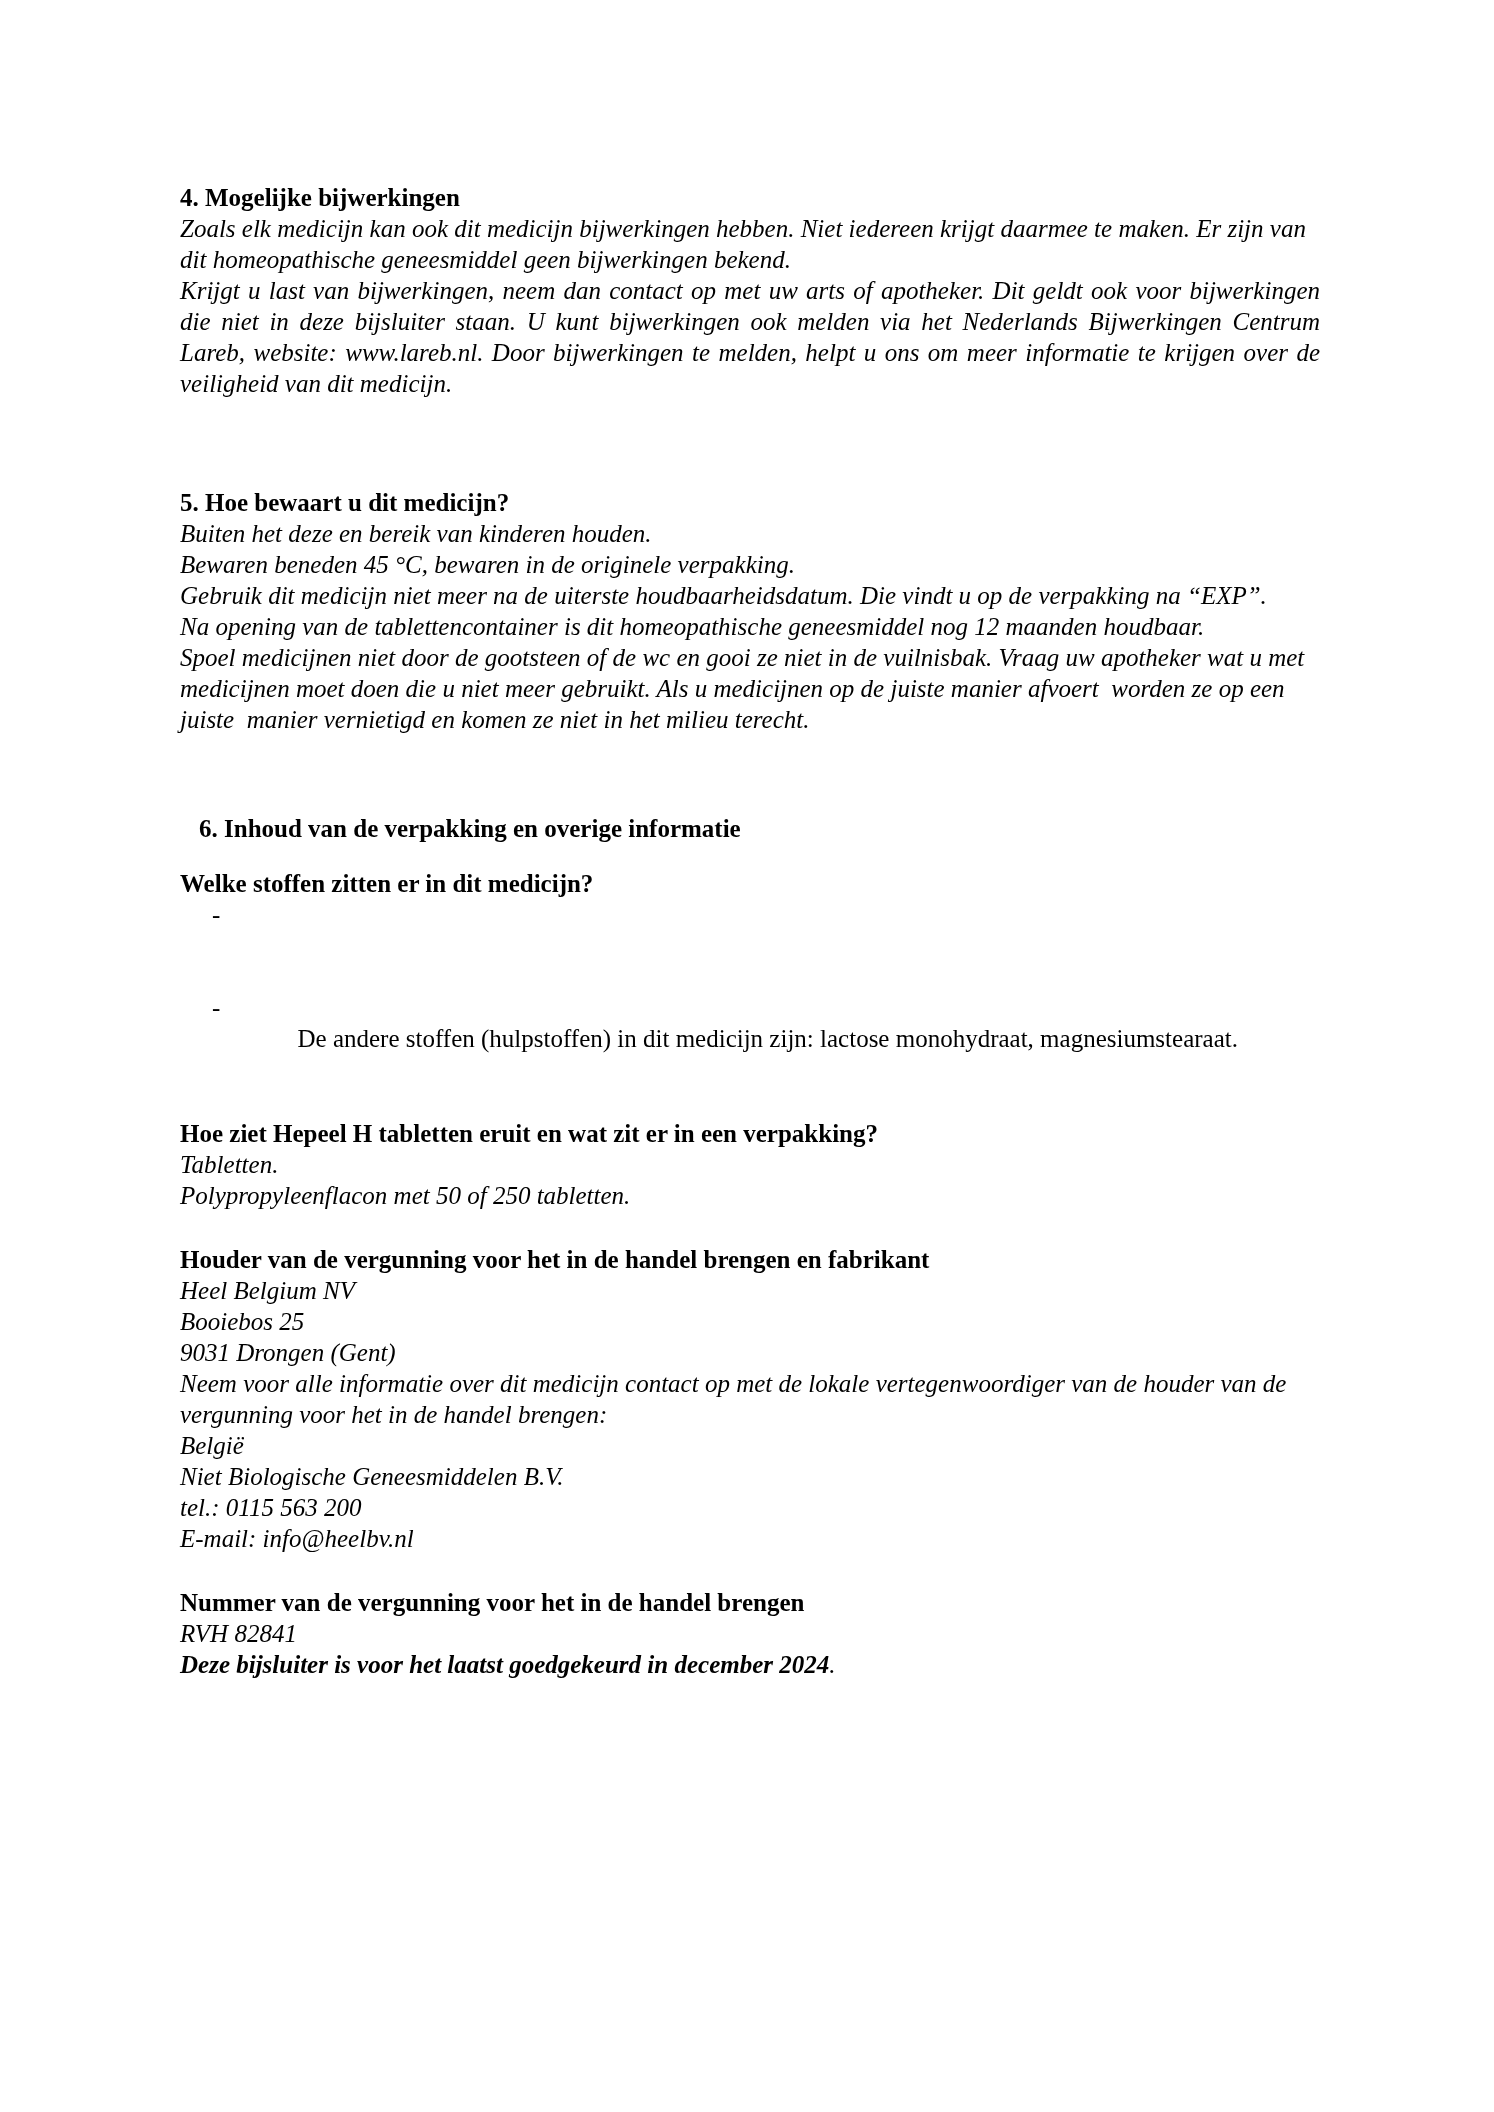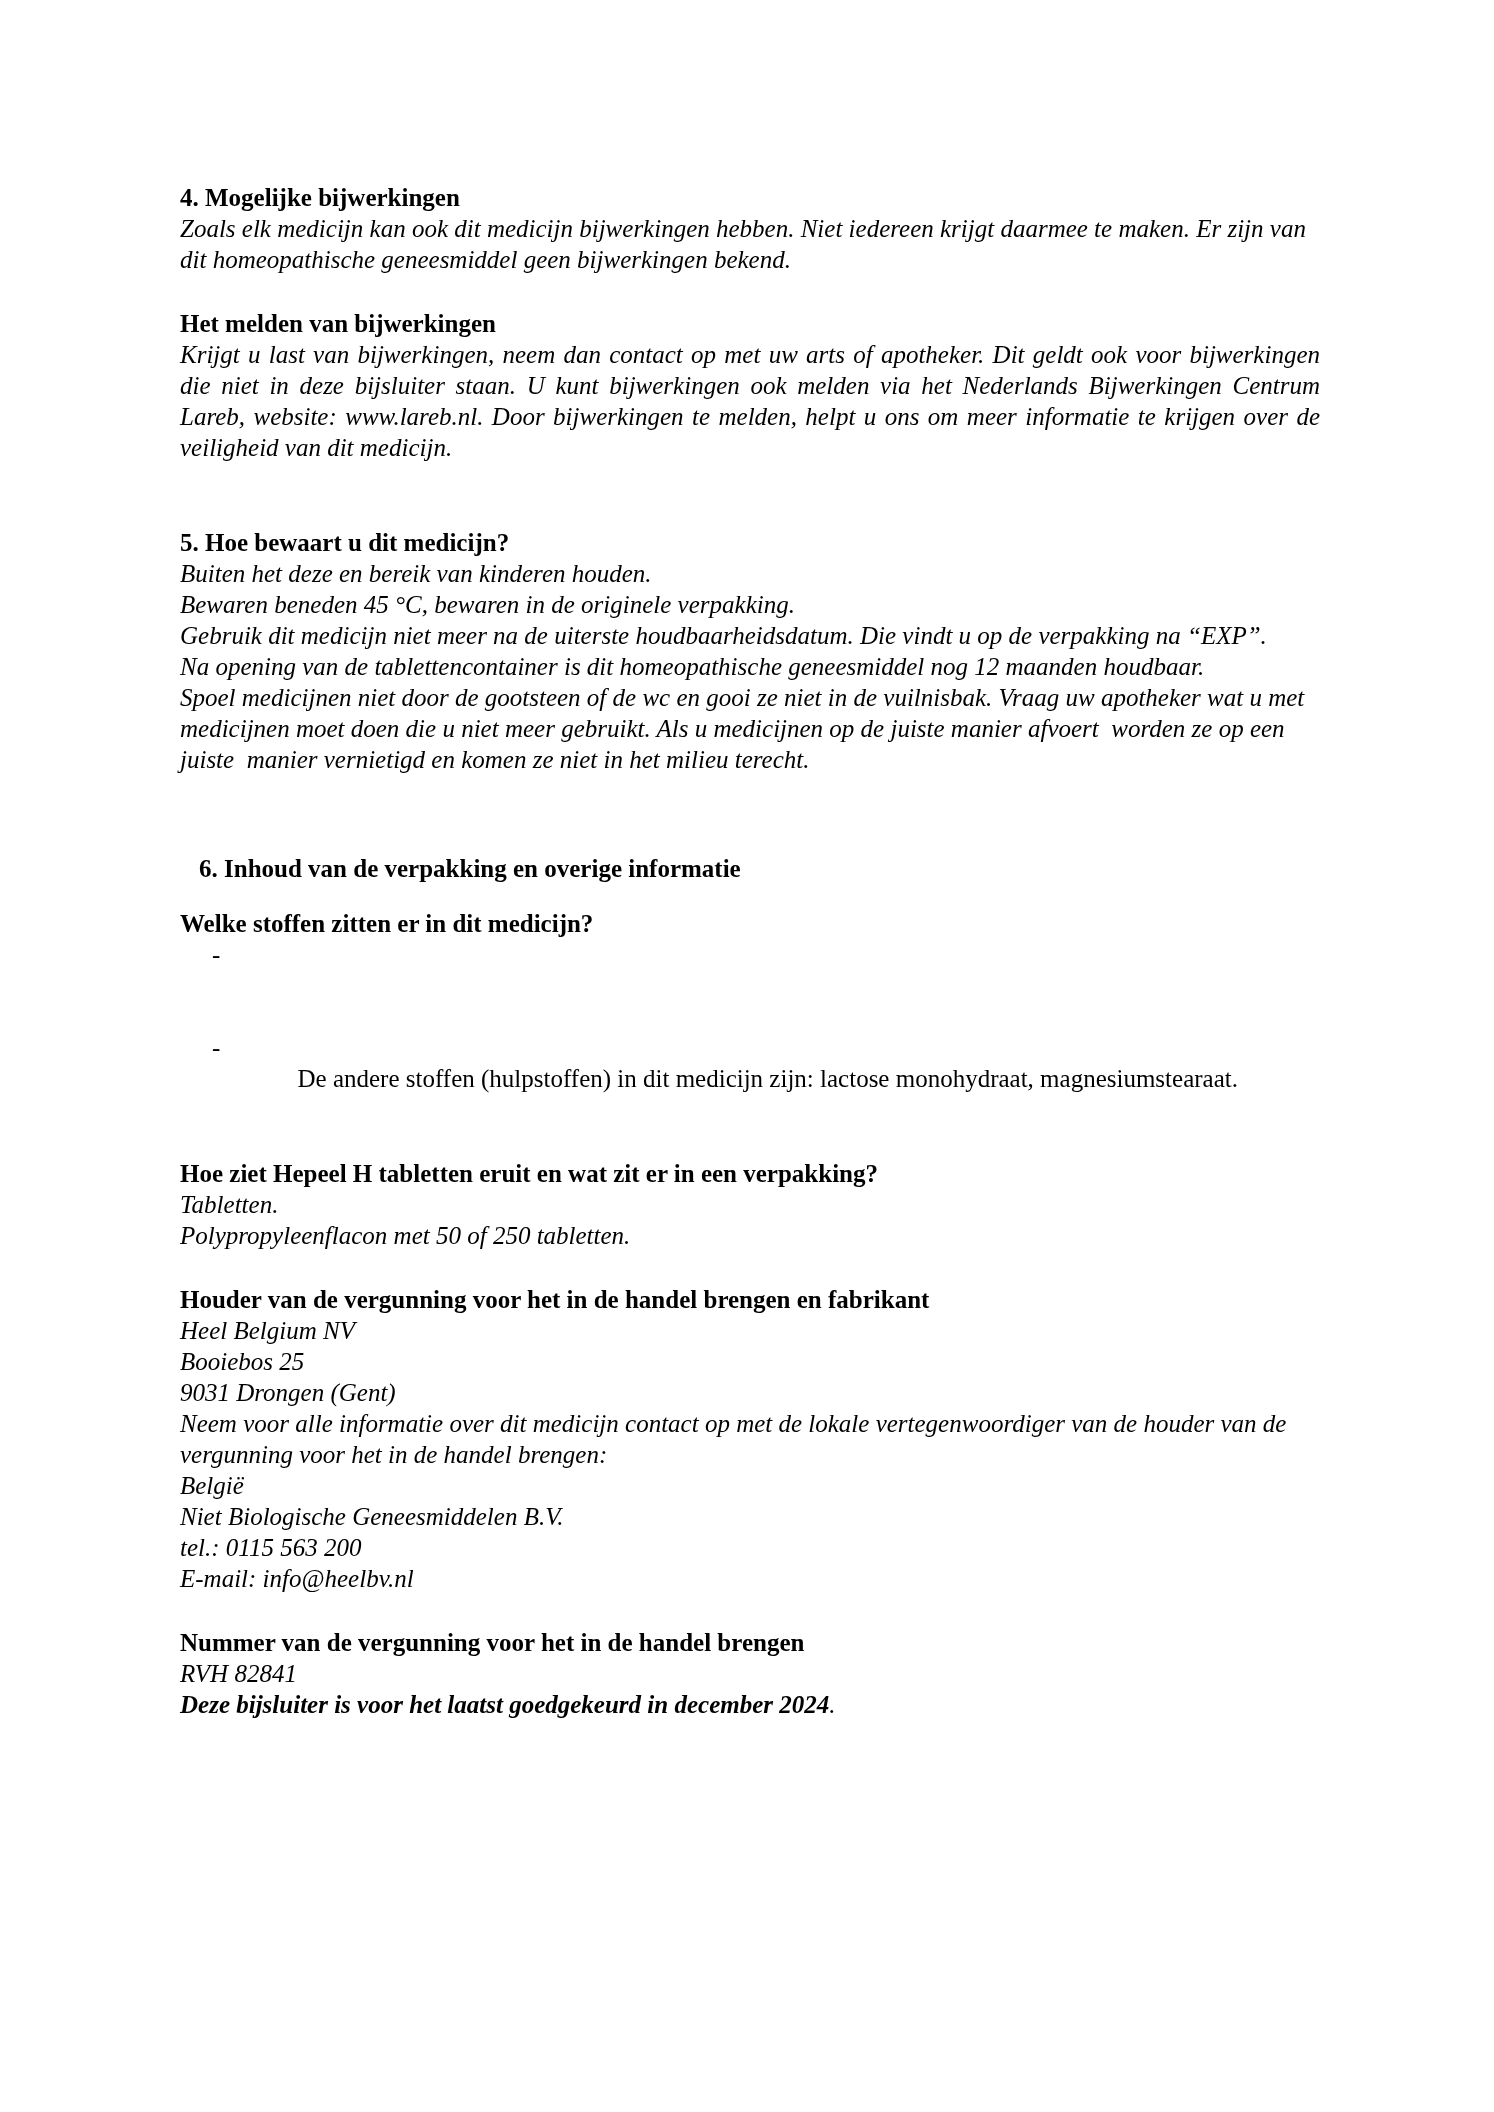--- a/index.html
+++ b/index.html
@@ -25,21 +25,21 @@
     font-weight: bold;
     margin: 0;
   }
   p.para {
     margin: 0;
     white-space: pre-wrap;
     font-style: italic;
   }
   .just { text-align: justify; }
   .gap1 { margin-top: 33px; }
-  .gap2 { margin-top: 64px; }
+  .gap2 { margin-top: 88px; }
   .gap3 { margin-top: 78px; margin-left: 19px; }
   .gapS { margin-top: 24px; }
   ul.dash-list {
     list-style: none;
     margin: 0;
     padding: 0;
   }
   ul.dash-list li {
     position: relative;
     padding-left: 80px;
@@ -53,21 +53,20 @@
   .normal { font-weight: normal; }
 </style>
 </head>
 <body>
 
 <div class="page">
 
   <div class="h">4. Mogelijke bijwerkingen</div>
   <p class="para">Zoals elk medicijn kan ook dit medicijn bijwerkingen hebben. Niet iedereen krijgt daarmee te maken. Er zijn van dit homeopathische geneesmiddel geen bijwerkingen bekend.</p>
 
-  <div class="h gap1">Het melden van bijwerkingen</div>
   <p class="para just">Krijgt u last van bijwerkingen, neem dan contact op met uw arts of apotheker. Dit geldt ook voor bijwerkingen die niet in deze bijsluiter staan. U kunt bijwerkingen ook melden via het Nederlands Bijwerkingen Centrum Lareb, website: www.lareb.nl. Door bijwerkingen te melden, helpt u ons om meer informatie te krijgen over de veiligheid van dit medicijn.</p>
 
   <div class="h gap2">5. Hoe bewaart u dit medicijn?</div>
 
   <p class="para gap1">Buiten het deze en bereik van kinderen houden.</p>
 
   <p class="para gap1">Bewaren beneden 45 °C, bewaren in de originele verpakking.</p>
 
   <p class="para gap1">Gebruik dit medicijn niet meer na de uiterste houdbaarheidsdatum. Die vindt u op de verpakking na “EXP”.</p>
   <p class="para">Na opening van de tablettencontainer is dit homeopathische geneesmiddel nog 12 maanden houdbaar.</p>

